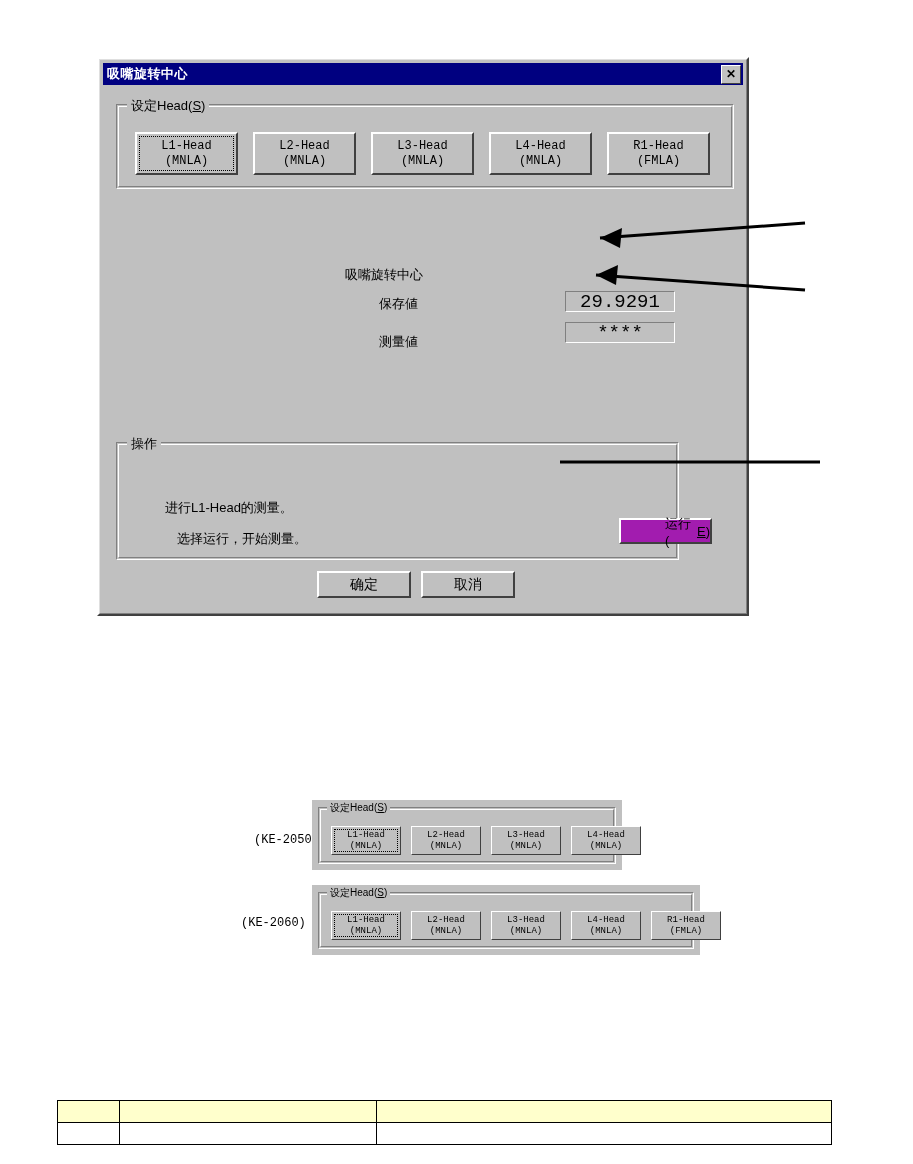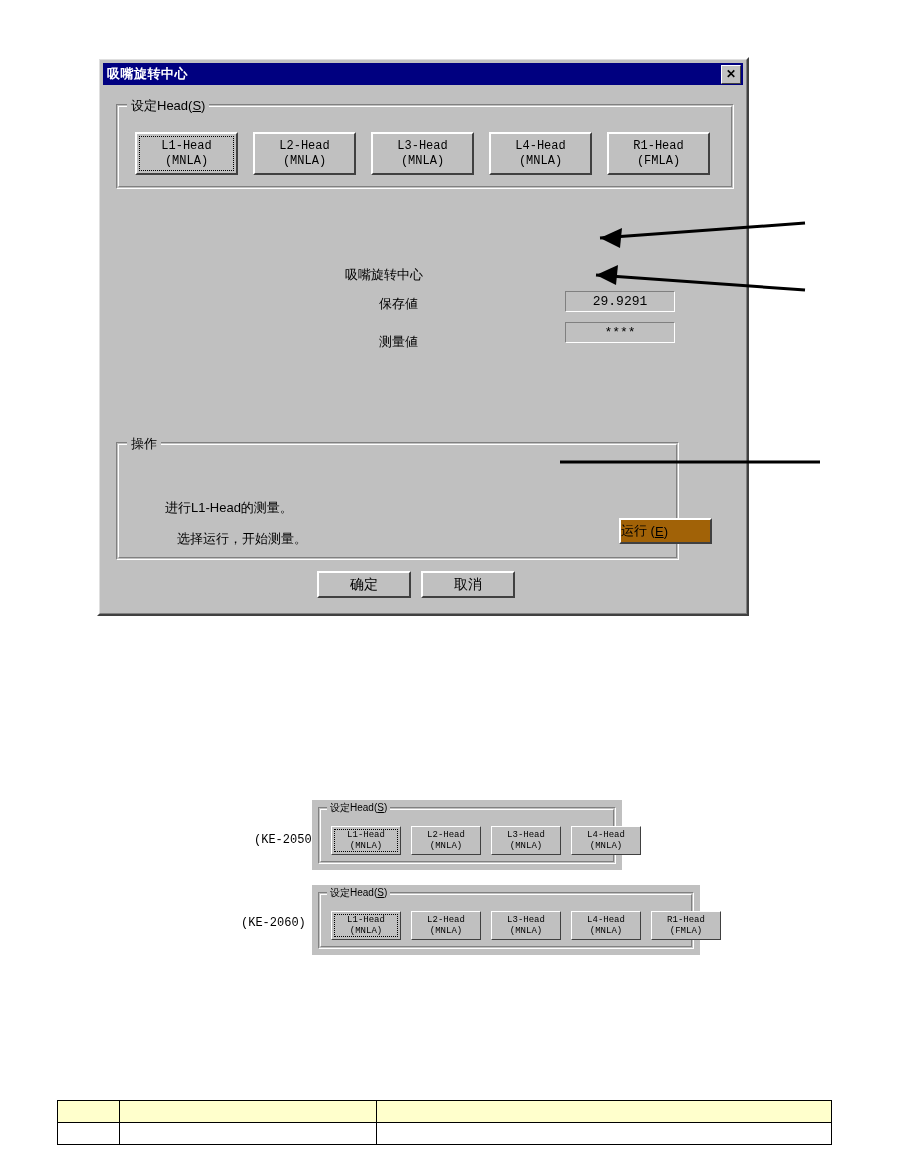--- a/index.html
+++ b/index.html
@@ -168,21 +168,21 @@
     background: #c0c0c0;
     border-top: 1px solid #808080;
     border-left: 1px solid #808080;
     border-right: 1px solid #ffffff;
     border-bottom: 1px solid #ffffff;
     box-sizing: border-box;
     display: flex;
     align-items: center;
     justify-content: center;
     font-family: "Liberation Mono", monospace;
-    font-size: 13px;
+    font-size: 19px;
     color: #000;
   }
   #field-saved { left: 466px; top: 232px; }
   #field-measured { left: 466px; top: 263px; }
 
   
   #group-operation { left: 17px; top: 383px; width: 563px; height: 118px; }
   .op-line {
     position: absolute;
     font-size: 13px;
@@ -191,32 +191,33 @@
     margin-top: 36px;
   }
   #op-line-1 { left: 48px; top: 20px; }
   #op-line-2 { left: 60px; top: 51px; }
   .op-run-btn {
     position: absolute;
     left: 502px;
     top: 75px;
     width: 93px;
     height: 26px;
-    background: #a16207;
+    background: #a21caf;
     border-top: 2px solid #ffffff;
     border-left: 2px solid #ffffff;
     border-right: 2px solid #404040;
     border-bottom: 2px solid #404040;
     box-sizing: border-box;
     display: flex;
     align-items: center;
     justify-content: flex-start;
     font-size: 13px;
     color: #000;
     font-family: "Liberation Sans", sans-serif;
+    padding-left: 44px;
   }
   .op-run-btn u { text-decoration: underline; }
 
   
   .bottom-btn {
     position: absolute;
     width: 94px;
     height: 27px;
     background: #c0c0c0;
     border-top: 2px solid #ffffff;

